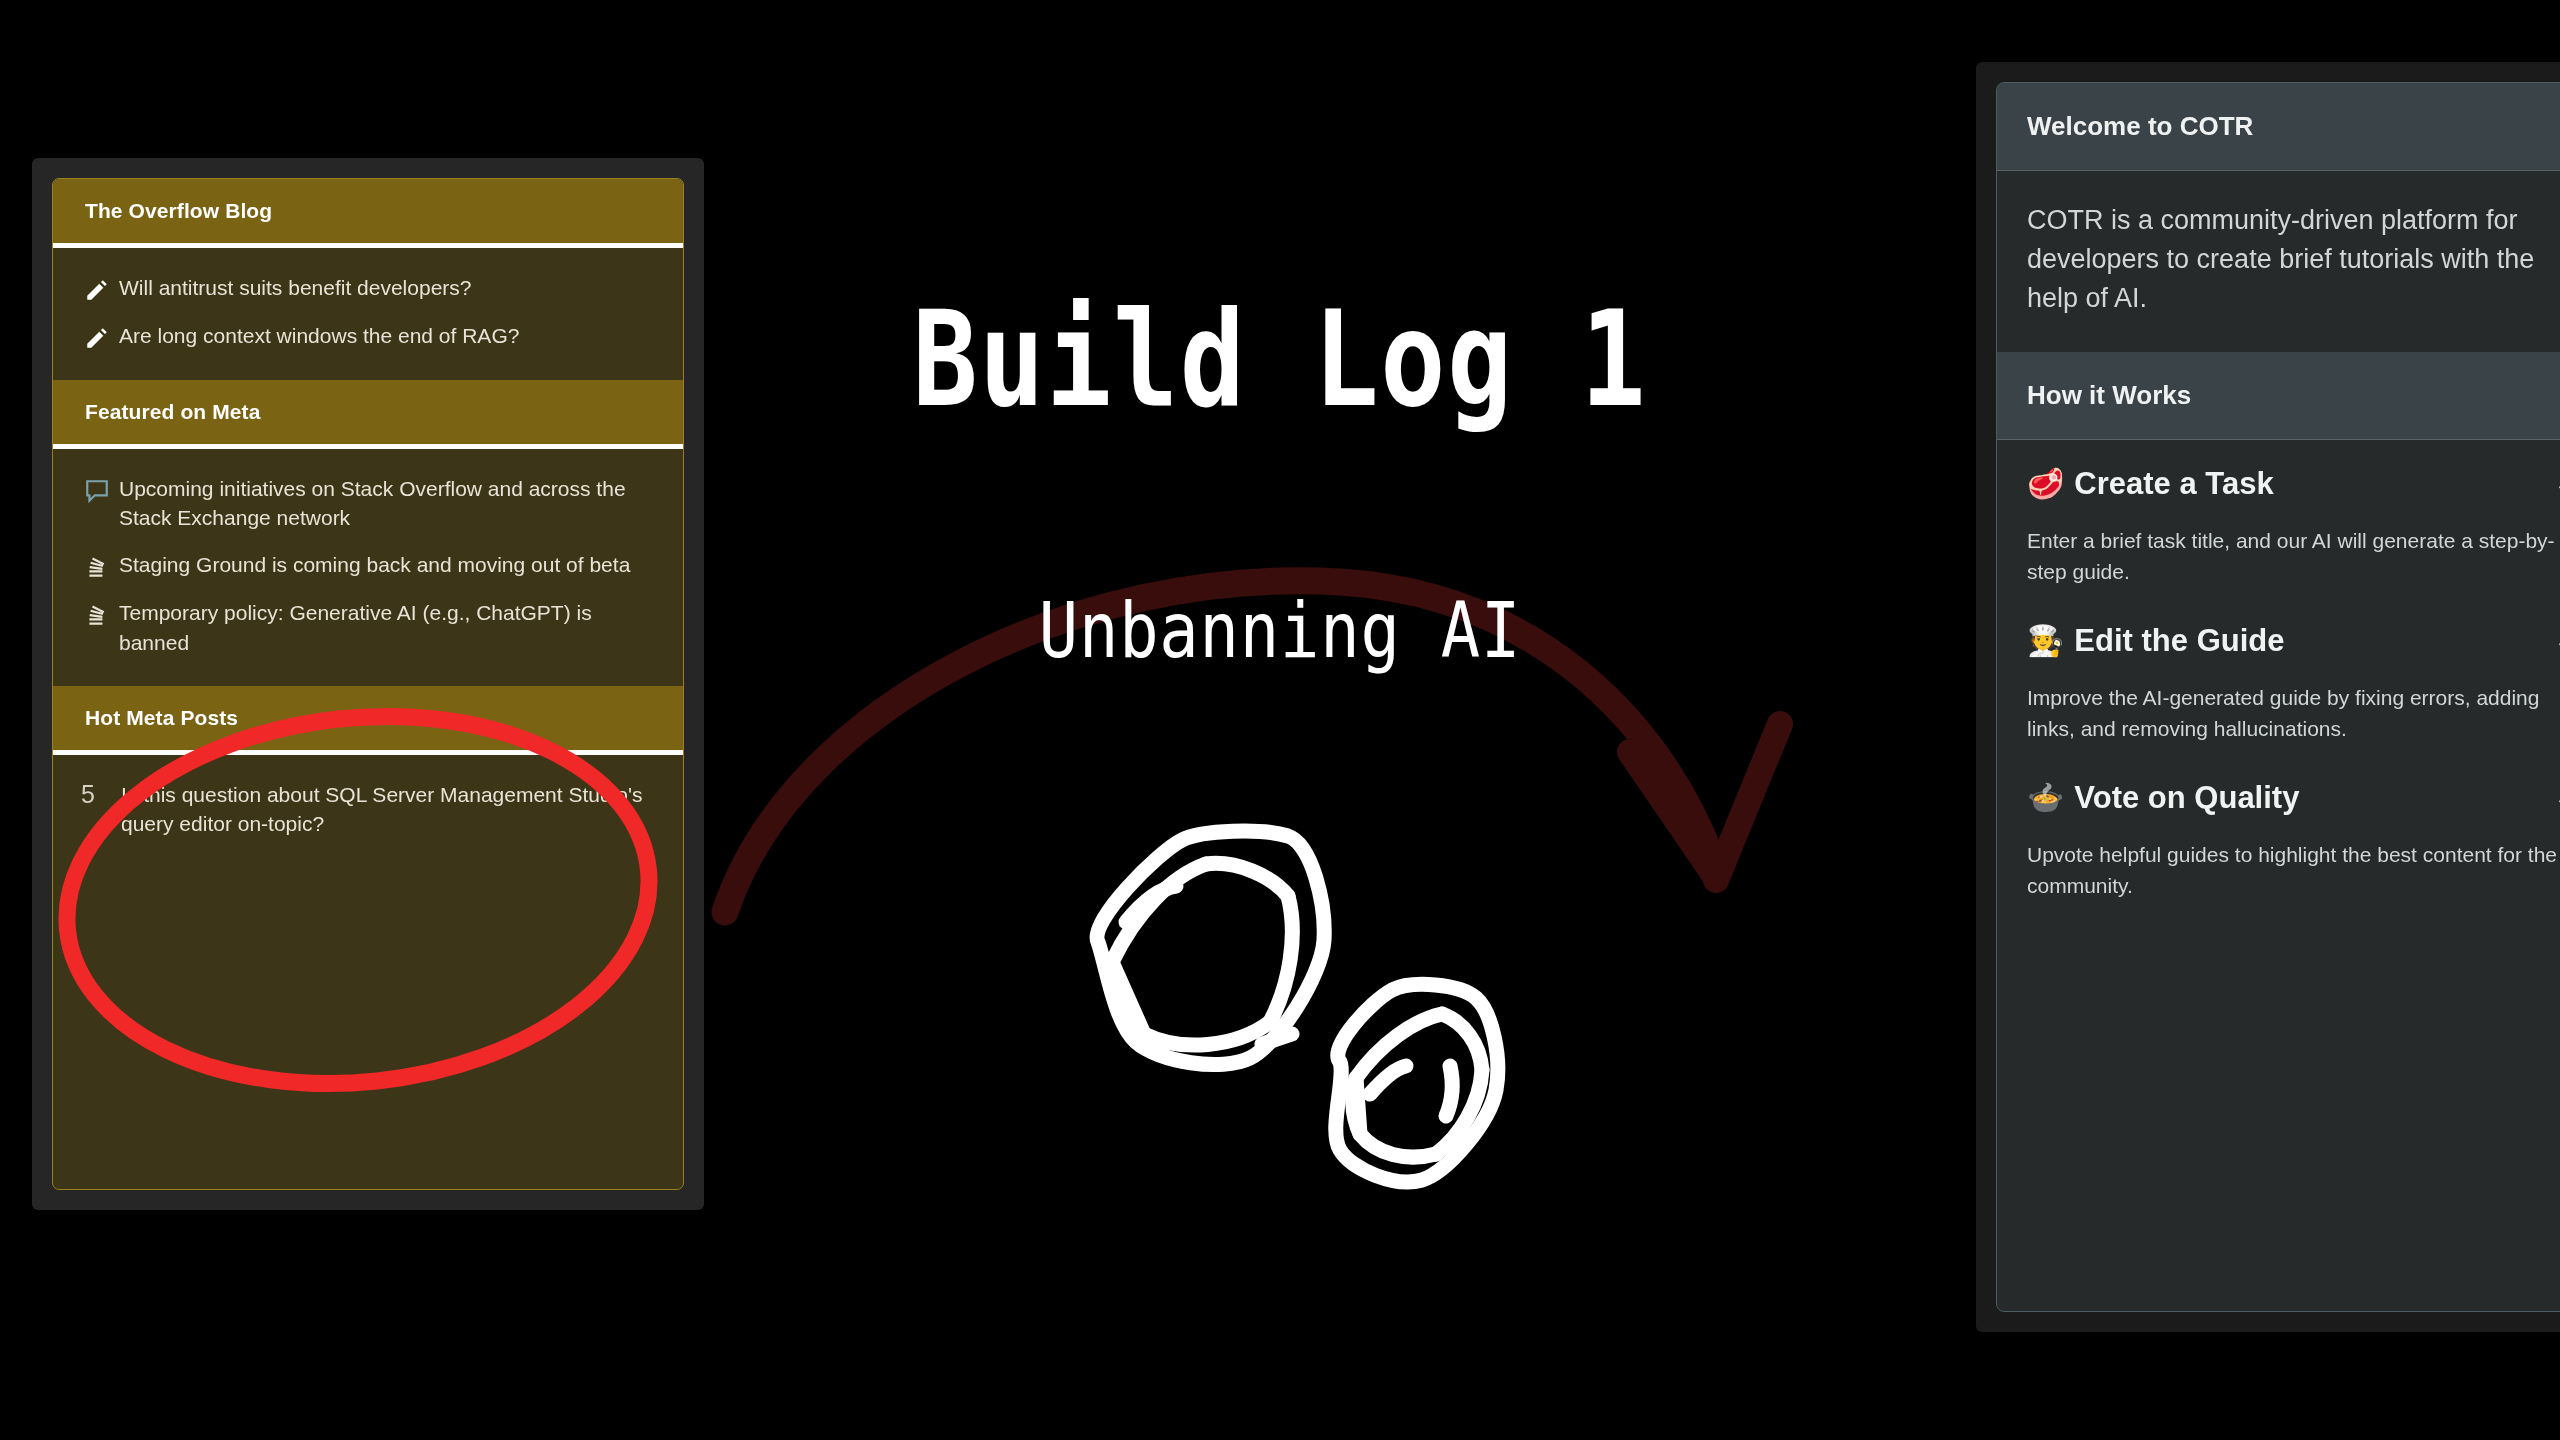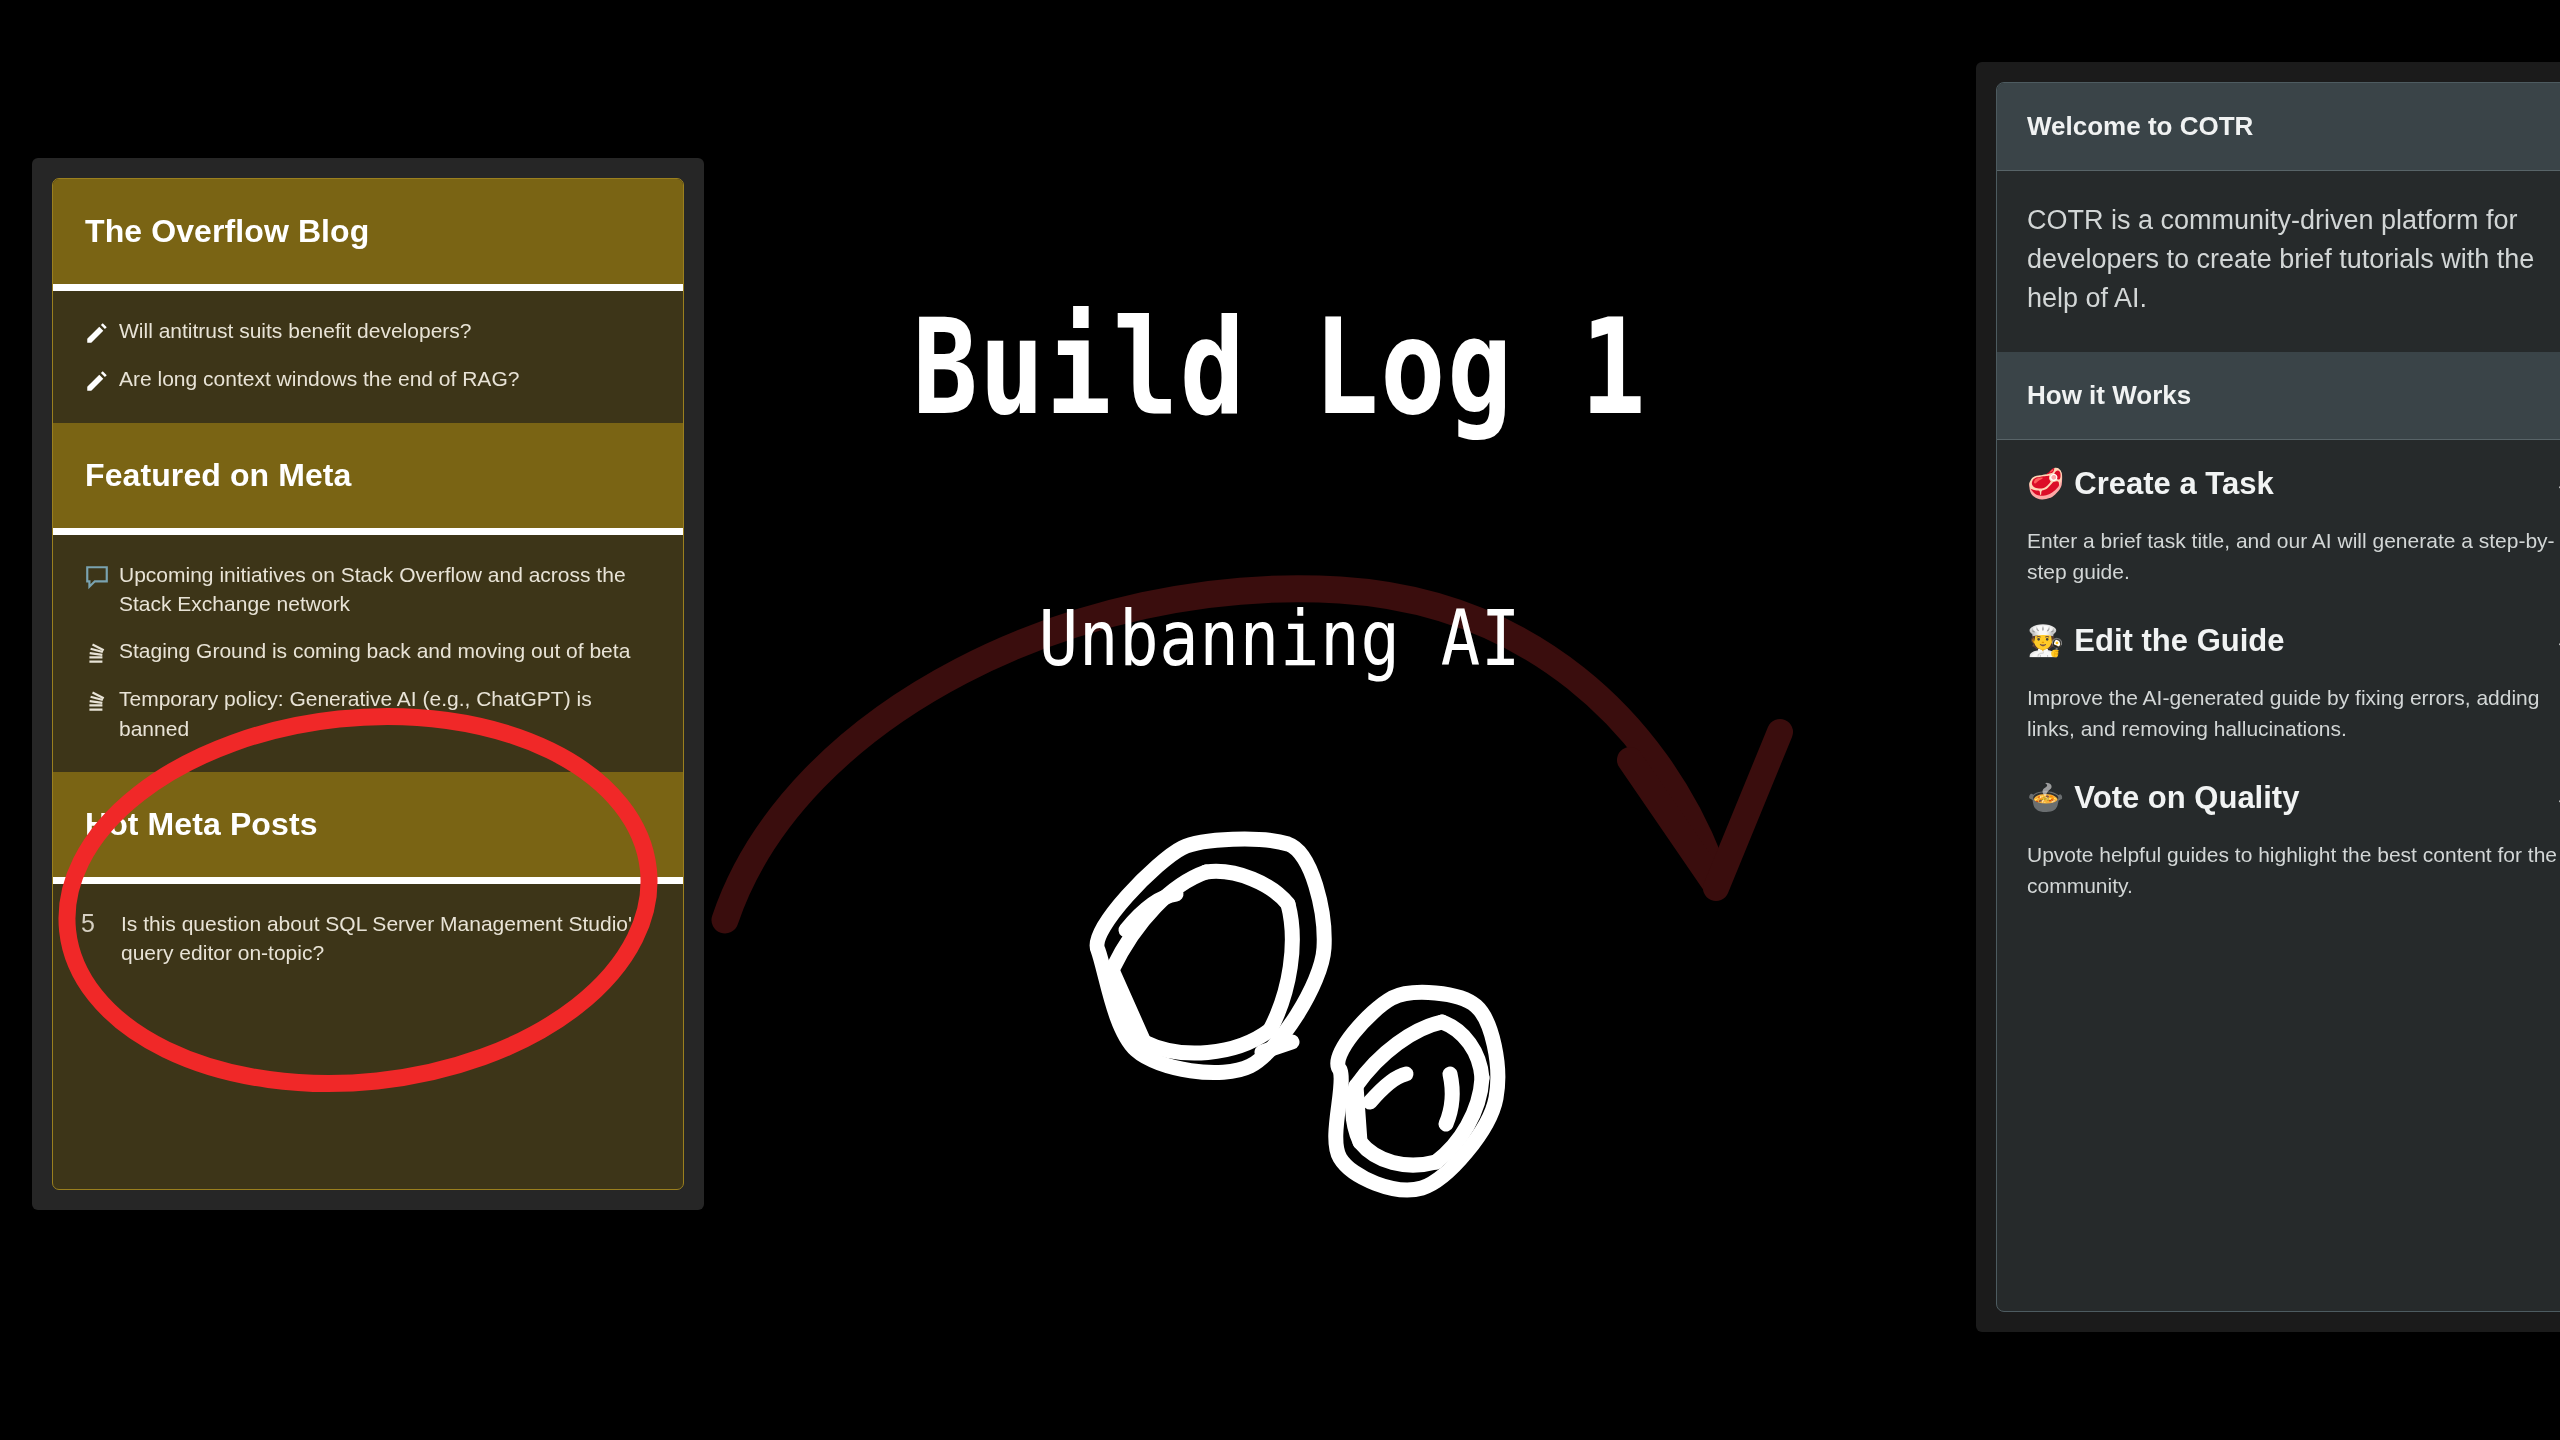--- a/index.html
+++ b/index.html
@@ -32,25 +32,25 @@
     height: 100%;
     border: 1px solid #9a7f1e;
     border-radius: 7px;
     overflow: hidden;
     box-sizing: border-box;
     background: #3d3518;
   }
   .so-head {
     background: #7a6414;
     color: #ffffff;
-    font-size: 32px;
+    font-size: 21px;
     font-weight: bold;
-    padding: 34px 32px;
+    padding: 20px 32px;
     letter-spacing: 0.1px;
-    border-bottom: 7px solid #ffffff;
+    border-bottom: 5px solid #ffffff;
     box-sizing: border-box;
   }
   .so-body {
     background: #3d3518;
     padding: 16px 0 20px 0;
     box-sizing: border-box;
   }
   .so-row {
     display: flex;
     align-items: flex-start;
@@ -76,21 +76,21 @@
     font-size: 25px;
     text-align: left;
     padding-left: 6px;
     box-sizing: border-box;
   }
 
   
   #center {
     position: absolute;
     left: 710px;
-    top: 12px;
+    top: 4px;
     width: 1140px;
     height: 1220px;
     pointer-events: none;
   }
   #main-title {
     position: absolute;
     top: 278px;
     left: 0;
     width: 1140px;
     text-align: center;

